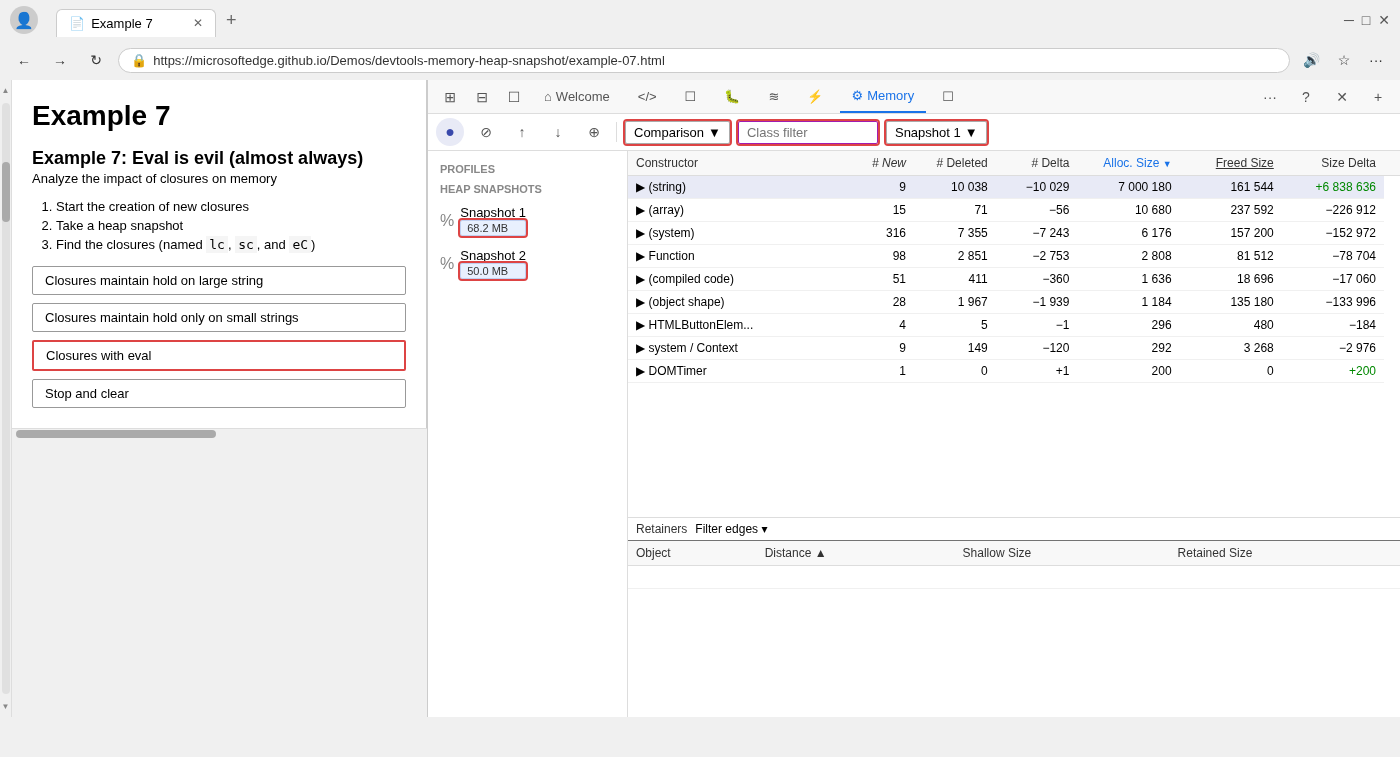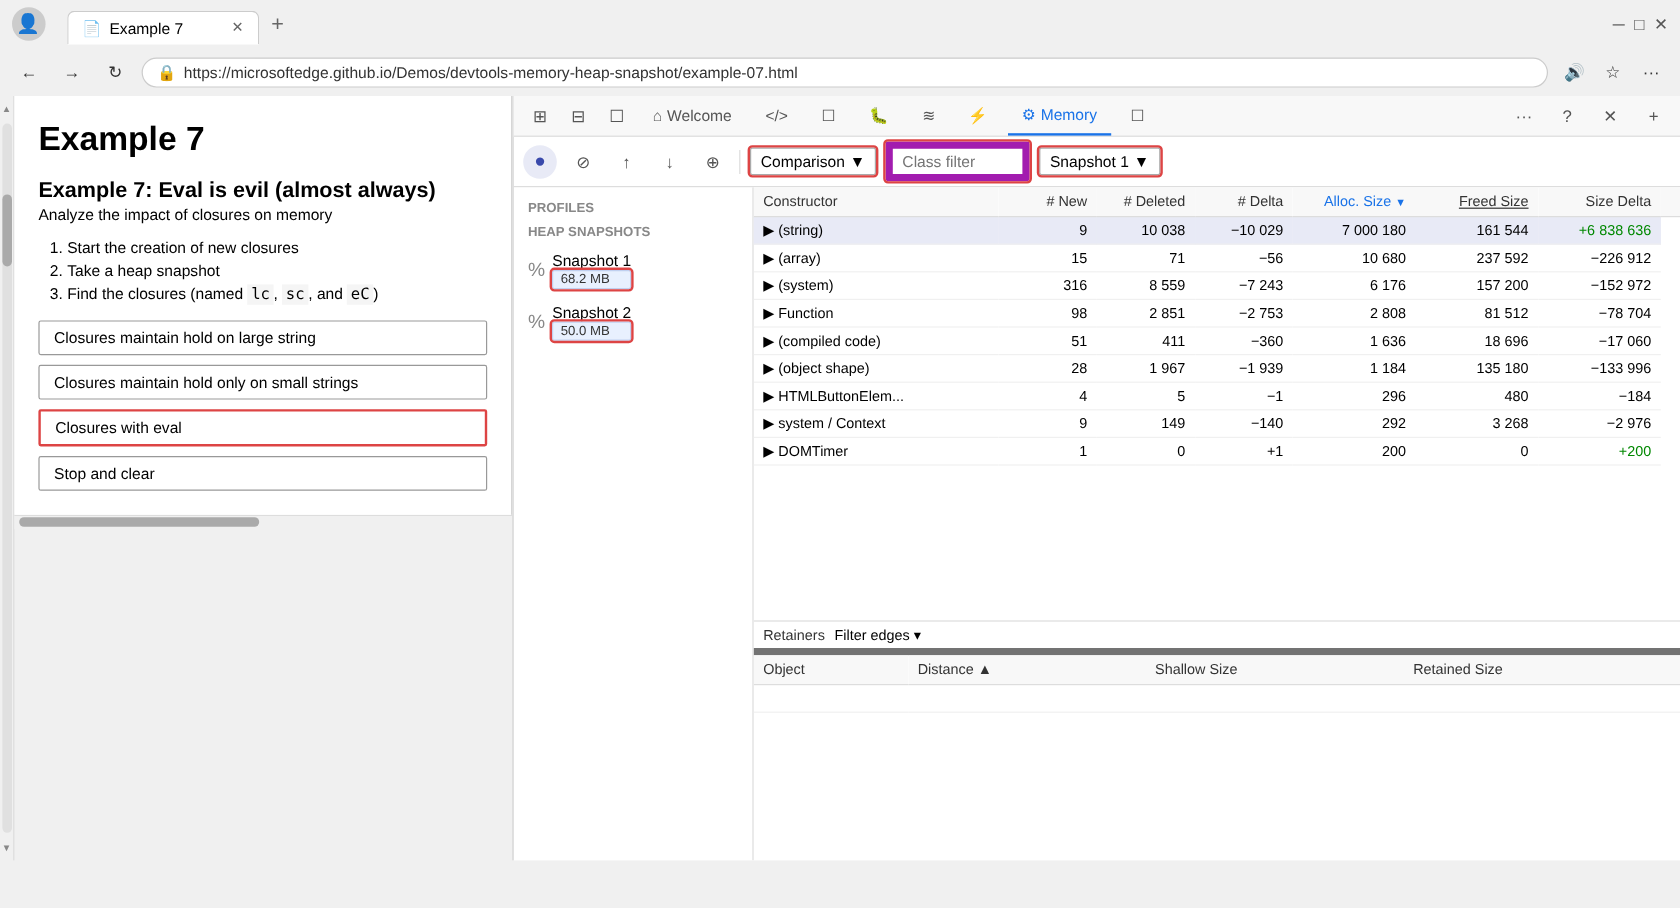--- a/index.html
+++ b/index.html
@@ -54,52 +54,52 @@
     .dt-nav-item.active { color: #1a73e8; border-bottom: 2px solid #1a73e8; }
 
     
     .memory-panel { display: flex; flex: 1; overflow: hidden; }
 
     
     .memory-actionbar { display: flex; align-items: center; padding: 4px 8px; border-bottom: 1px solid #ddd; gap: 8px; }
     .mem-icon-btn { width: 28px; height: 28px; display: flex; align-items: center; justify-content: center; cursor: pointer; border-radius: 50%; color: #555; font-size: 14px; }
     .mem-divider { width: 1px; height: 20px; background: #ddd; }
     .mem-dropdown { display: flex; align-items: center; border: 1px solid #aaa; border-radius: 2px; padding: 3px 8px; gap: 4px; cursor: pointer; background: white; font-size: 13px; outline: 2px solid #d44; }
-    .mem-class-filter { border: 6px solid #a21caf; border-radius: 2px; padding: 3px 8px; background: white; font-size: 13px; width: 120px; outline: 2px solid #d44; }
+    .mem-class-filter { border: 1px solid #a21caf; border-radius: 2px; padding: 3px 8px; background: white; font-size: 13px; width: 140px; outline: 2px solid #d44; }
     .mem-snapshot-sel { display: flex; align-items: center; border: 1px solid #aaa; border-radius: 2px; padding: 3px 8px; gap: 4px; cursor: pointer; background: white; font-size: 13px; outline: 2px solid #d44; }
 
     
     .profiles-sidebar { width: 200px; min-width: 200px; border-right: 1px solid #ddd; padding: 8px 0; }
     .profiles-title { padding: 4px 12px; font-size: 11px; color: #888; font-weight: 600; text-transform: uppercase; }
     .profile-item { display: flex; align-items: center; gap: 6px; padding: 6px 12px; cursor: pointer; font-size: 13px; }
     .profile-item-info { display: flex; flex-direction: column; }
     .profile-size-badge { font-size: 11px; background: #e8f0fe; border: 1px solid #c0d0f0; padding: 1px 6px; border-radius: 2px; color: #333; display: inline-block; outline: 2px solid #d44; }
 
     
     .table-area { flex: 1; display: flex; flex-direction: column; overflow: hidden; }
     .memory-table { flex: 1; overflow: auto; }
     table { width: 100%; border-collapse: collapse; font-size: 12px; }
     thead th { background: #f8f8f8; border-bottom: 1px solid #ddd; padding: 5px 8px; text-align: left; font-weight: 500; color: #333; white-space: nowrap; position: sticky; top: 0; z-index: 2; }
     thead th.sort-active { color: #1a73e8; }
     tbody td { padding: 4px 8px; border-bottom: 1px solid #f0f0f0; white-space: nowrap; }
     .row-highlighted { background: #e8eaf6; }
     .row-highlighted td { background: #e8eaf6; }
     .num { text-align: right; }
     .col-constructor { min-width: 200px; }
-    .col-new { min-width: 80px; text-align: right; }
+    .col-new { min-width: 80px; text-align: right; font-style: italic; }
     .col-deleted { min-width: 80px; text-align: right; }
     .col-delta { min-width: 80px; text-align: right; }
     .col-alloc { min-width: 100px; text-align: right; }
     .col-freed { min-width: 100px; text-align: right; text-decoration: underline; }
     .col-size-delta { min-width: 100px; text-align: right; }
     .sort-arrow { font-size: 9px; }
 
     
     .retainers-panel { border-top: 1px solid #ddd; height: 200px; display: flex; flex-direction: column; }
-    .retainers-toolbar { display: flex; align-items: center; padding: 4px 8px; border-bottom: 6px solid #737373; gap: 8px; font-size: 12px; }
+    .retainers-toolbar { display: flex; align-items: center; padding: 4px 8px; border-bottom: 1px solid #737373; gap: 8px; font-size: 12px; }
     .retainers-tab { cursor: pointer; color: #333; }
     .filter-edges { display: flex; align-items: center; gap: 2px; cursor: pointer; }
     .retainers-table { flex: 1; overflow: auto; }
     .ret-table { width: 100%; border-collapse: collapse; font-size: 12px; }
     .ret-table th { background: #f8f8f8; border-bottom: 1px solid #ddd; padding: 5px 8px; text-align: left; font-weight: 500; }
 
     .webpage-scroll-h { height: 12px; background: #f0f0f0; display: flex; align-items: center; padding: 0 4px; border-top: 1px solid #ddd; }
     .h-thumb-wp { height: 8px; width: 200px; background: #aaa; border-radius: 4px; }
 
     .positive { color: #008800; }
@@ -287,21 +287,21 @@
     <td class="num">15</td>
     <td class="num">71</td>
     <td class="num">−56</td>
     <td class="num">10 680</td>
     <td class="num">237 592</td>
     <td class="num ">−226 912</td>
   </tr>
                 <tr>
     <td>▶ (system)</td>
     <td class="num">316</td>
-    <td class="num">8 559</td>
+    <td class="num">7 355</td>
     <td class="num">−7 243</td>
     <td class="num">6 176</td>
     <td class="num">157 200</td>
     <td class="num ">−152 972</td>
   </tr>
                 <tr>
     <td>▶ Function</td>
     <td class="num">98</td>
     <td class="num">2 851</td>
     <td class="num">−2 753</td>
@@ -333,21 +333,21 @@
     <td class="num">5</td>
     <td class="num">−1</td>
     <td class="num">296</td>
     <td class="num">480</td>
     <td class="num ">−184</td>
   </tr>
                 <tr>
     <td>▶ system / Context</td>
     <td class="num">9</td>
     <td class="num">149</td>
-    <td class="num">−140</td>
+    <td class="num">−120</td>
     <td class="num">292</td>
     <td class="num">3 268</td>
     <td class="num ">−2 976</td>
   </tr>
                 <tr>
     <td>▶ DOMTimer</td>
     <td class="num">1</td>
     <td class="num">0</td>
     <td class="num">+1</td>
     <td class="num">200</td>

